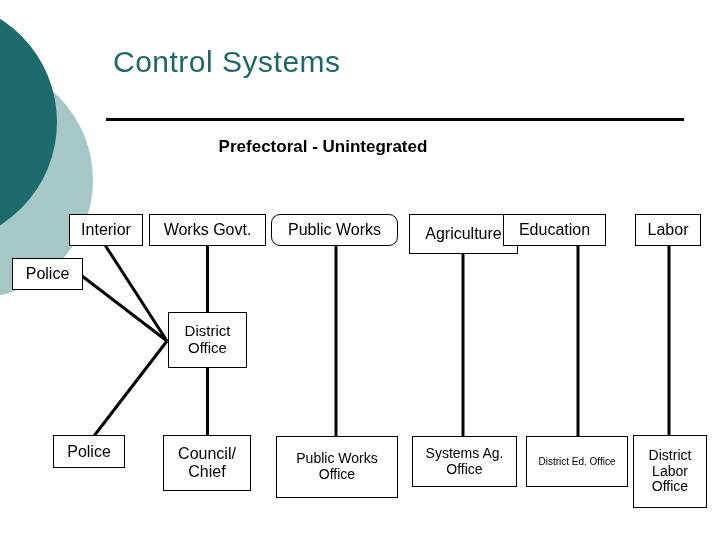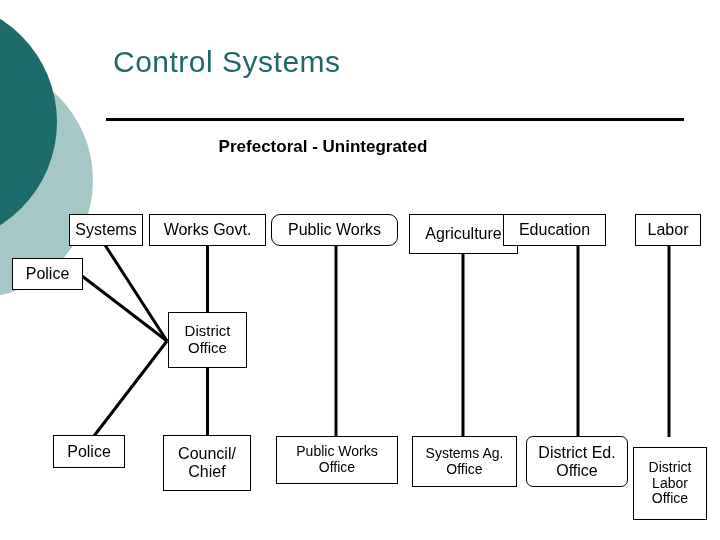--- a/index.html
+++ b/index.html
@@ -46,24 +46,24 @@
   .b-interior        { left: 69px;  top: 214px; width: 74px;  height: 32px; }
   .b-local-govt      { left: 149px; top: 214px; width: 117px; height: 32px; }
   .b-public-works    { left: 271px; top: 214px; width: 127px; height: 32px; border-radius: 9px; }
   .b-agriculture     { left: 409px; top: 214px; width: 109px; height: 40px; }
   .b-education       { left: 503px; top: 214px; width: 103px; height: 32px; }
   .b-labor           { left: 635px; top: 214px; width: 66px;  height: 32px; }
   .b-police-upper    { left: 12px;  top: 258px; width: 71px;  height: 32px; }
   .b-district-office { left: 168px; top: 312px; width: 79px;  height: 56px; font-size: 15px; }
   .b-police-bottom   { left: 53px;  top: 435px; width: 72px;  height: 33px; }
   .b-council-chief   { left: 163px; top: 435px; width: 88px;  height: 56px; }
-  .b-pw-office       { left: 276px; top: 436px; width: 122px; height: 48px; font-size: 14px; }
+  .b-pw-office       { left: 276px; top: 436px; width: 122px; height: 62px; font-size: 14px; }
   .b-ag-office       { left: 412px; top: 436px; width: 105px; height: 51px; font-size: 14px; }
-  .b-ed-office       { left: 526px; top: 436px; width: 102px; height: 51px; font-size: 16px; border-radius: 7px; }
-  .b-labor-office    { left: 633px; top: 435px; width: 74px;  height: 73px; font-size: 14px; margin-top: 12px; }
+  .b-ed-office       { left: 526px; top: 436px; width: 102px; height: 51px; font-size: 10px; }
+  .b-labor-office    { left: 633px; top: 435px; width: 74px;  height: 73px; font-size: 14px; }
 </style>
 </head>
 <body>
 
 <div class="slide">
   <div class="circle circle-light"></div>
   <div class="circle circle-dark"></div>
 
   <h1 class="title">Control Systems</h1>
   <div class="title-rule"></div>
@@ -74,21 +74,21 @@
     <line x1="82" y1="276" x2="167" y2="341"></line>
     <line x1="167" y1="341" x2="94" y2="436"></line>
     <line x1="207.5" y1="245" x2="207.5" y2="313"></line>
     <line x1="207.5" y1="367" x2="207.5" y2="436"></line>
     <line x1="336" y1="245" x2="336" y2="437"></line>
     <line x1="463" y1="245" x2="463" y2="437"></line>
     <line x1="578" y1="245" x2="578" y2="437"></line>
     <line x1="669" y1="245" x2="669" y2="437"></line>
   </svg>
 
-  <div class="box b-interior">Systems</div>
+  <div class="box b-interior">Interior</div>
   <div class="box b-local-govt">Works Govt.</div>
   <div class="box b-public-works">Public Works</div>
   <div class="box b-agriculture">Agriculture</div>
   <div class="box b-education">Education</div>
   <div class="box b-labor">Labor</div>
 
   <div class="box b-police-upper">Police</div>
   <div class="box b-district-office">District Office</div>
 
   <div class="box b-police-bottom">Police</div>

